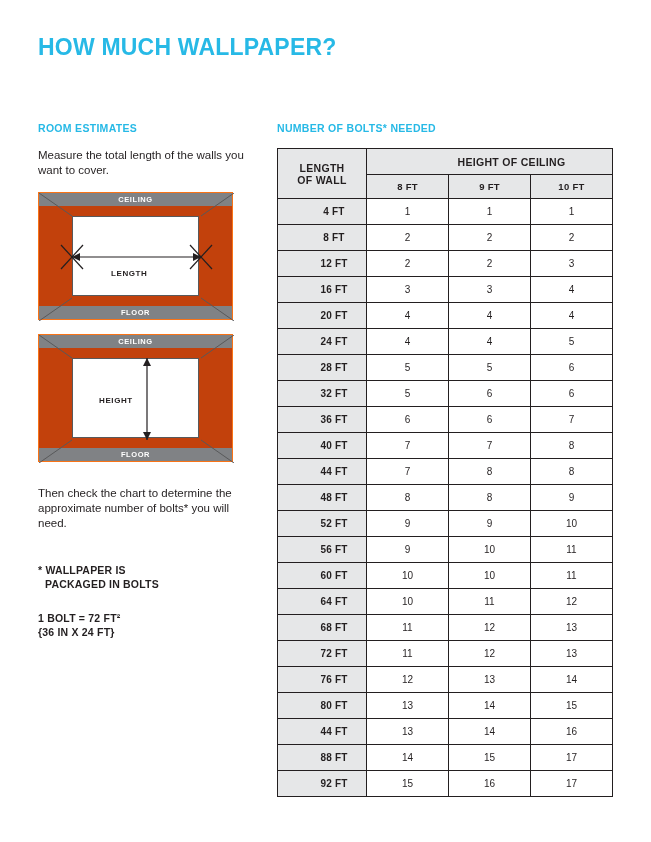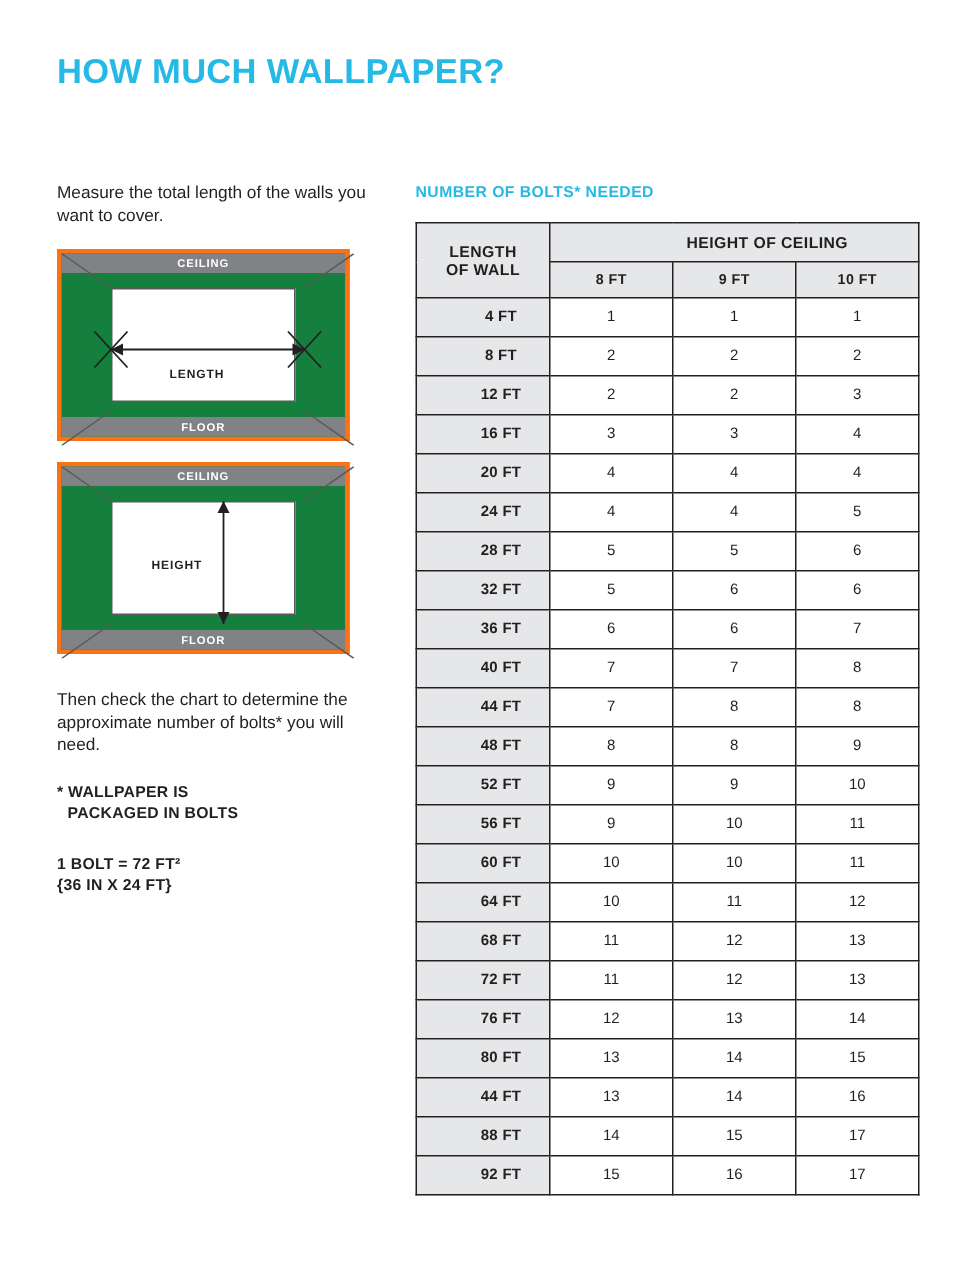--- a/index.html
+++ b/index.html
@@ -47,22 +47,22 @@
     font-size: 11.5px;
     line-height: 15px;
     color: #231f20;
     margin: 0;
   }
   
   .room {
     position: relative;
     width: 195px;
     height: 128px;
-    background: #15803d;
-    border: 3px solid #f97316;
+    background: #c2410c;
+    border: 1px solid #f97316;
     box-sizing: border-box;
     margin: 14px 0 0 0;
   }
   .room .inner {
     position: absolute;
     left: 33px;
     top: 23px;
     right: 33px;
     bottom: 23px;
     background: #ffffff;
@@ -160,20 +160,21 @@
   }
 </style>
 </head>
 <body>
 
 <div class="page">
 
   <div class="title">HOW MUCH WALLPAPER?</div>
 
   <div class="left-col">
+    <p class="section-head">ROOM ESTIMATES</p>
 
     <p class="para">Measure the total length of the walls you want to cover.</p>
 
     <div class="room">
       <div class="band top">CEILING</div>
       <div class="band bottom">FLOOR</div>
       <div class="inner"></div>
       <svg width="195" height="128">
         <line x1="0" y1="0" x2="33" y2="23" stroke="#58595b" stroke-width="1"></line>
         <line x1="195" y1="0" x2="162" y2="23" stroke="#58595b" stroke-width="1"></line>
@@ -202,21 +203,21 @@
         <line x1="195" y1="128" x2="162" y2="105" stroke="#58595b" stroke-width="1"></line>
         <line x1="108" y1="23" x2="108" y2="105" stroke="#231f20" stroke-width="1.2"></line>
         <polygon points="108,23 104,31 112,31" fill="#231f20"></polygon>
         <polygon points="108,105 104,97 112,97" fill="#231f20"></polygon>
       </svg>
       <div class="lbl" style="left:60px; top:61px;">HEIGHT</div>
     </div>
 
     <p class="para" style="margin-top:24px;">Then check the chart to determine the approximate number of bolts* you will need.</p>
 
-    <p class="note-bold" style="margin:16px 0 0 0;">* WALLPAPER IS</p>
+    <p class="note-bold" style="margin:32px 0 0 0;">* WALLPAPER IS</p>
     <p class="note-bold" style="margin:0 0 0 7px;">PACKAGED IN BOLTS</p>
     <p class="note-bold" style="margin:20px 0 0 0;">1 BOLT = 72 FT²</p>
     <p class="note-bold" style="margin:0;">{36 IN X 24 FT}</p>
   </div>
 
   <div class="table-wrap">
     <p class="table-head-label">NUMBER OF BOLTS* NEEDED</p>
     <table class="bolts">
       <thead>
         <tr>

